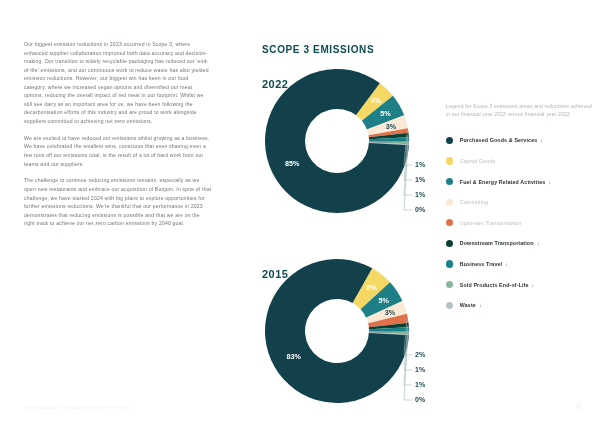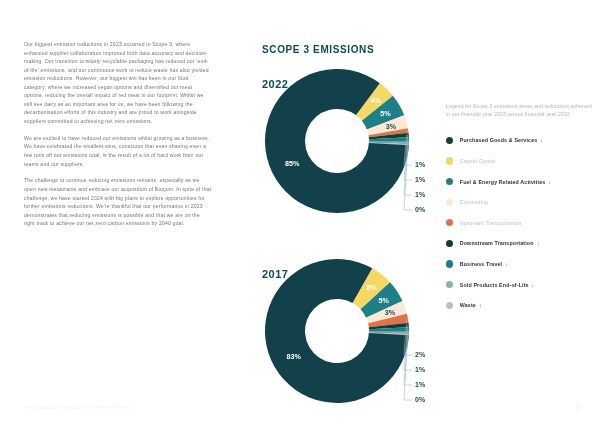--- a/index.html
+++ b/index.html
@@ -121,21 +121,21 @@
 
   <div class="body-copy">
     <p class="para">Our biggest emission reductions in 2023 occurred in Scope 3, where enhanced supplier collaboration improved both data accuracy and decision-making. Our transition to widely recyclable packaging has reduced our 'end-of-life' emissions, and our continuous work to reduce waste has also yielded emission reductions. However, our biggest win has been in our food category, where we increased vegan options and diversified our meat options, reducing the overall impact of red meat in our footprint. Whilst we still see dairy as an important area for us, we have been following the decarbonisation efforts of this industry and are proud to work alongside suppliers committed to achieving net zero emissions.</p>
     <p class="para">We are excited to have reduced our emissions whilst growing as a business. We have celebrated the smallest wins, conscious that even shaving even a few tons off our emissions total, is the result of a lot of hard work from our teams and our suppliers.</p>
     <p class="para">The challenge to continue reducing emissions remains, especially as we open new restaurants and embrace our acquisition of Boojum. In spite of that challenge, we have started 2024 with big plans to explore opportunities for further emissions reductions. We're thankful that our performance in 2023 demonstrates that reducing emissions is possible and that we are on the right track to achieve our net zero carbon emissions by 2040 goal.</p>
   </div>
 
   <div class="chart-title">SCOPE 3 EMISSIONS</div>
 
   <div class="year-label" id="year-2022">2022</div>
-  <div class="year-label" id="year-2023">2017</div>
+  <div class="year-label" id="year-2023">2015</div>
 
   <div class="donut-wrap" id="donut-2022">
     <svg viewBox="0 0 180 150" preserveAspectRatio="xMidYMid meet">
       <g id="slices-2022">
           <path d="M146.99605219431686 75.75396845636969 A72 72 0 1 1 117.92819099752434 17.19714178623976 L94.0791959988997 49.309840793884334 A32 32 0 1 0 106.99824541969639 75.33509709171986 Z" fill="#12414b"></path>
           <path d="M117.92819099752434 17.19714178623976 A72 72 0 0 1 130.95450922490187 29.688931844411677 L99.86867076662305 54.86174748640519 A32 32 0 0 0 94.0791959988997 49.309840793884334 Z" fill="#f5d764"></path>
           <path d="M130.95450922490187 29.688931844411677 A72 72 0 0 1 142.2177907077985 49.19750763273834 L104.87457364791045 63.53222561455038 A32 32 0 0 0 99.86867076662305 54.86174748640519 Z" fill="#1f7f86"></path>
           <path d="M142.2177907077985 49.19750763273834 A72 72 0 0 1 145.8620837737854 62.24989869698995 L106.49425945501574 69.33328830977331 A32 32 0 0 0 104.87457364791045 63.53222561455038 Z" fill="#fbe9d7"></path>
           <path d="M145.8620837737854 62.24989869698995 A72 72 0 0 1 146.52283912322855 66.72452516451365 L106.78792849921268 71.32201118422829 A32 32 0 0 0 106.49425945501574 69.33328830977331 Z" fill="#e0714a"></path>
           <path d="M146.52283912322855 66.72452516451365 A72 72 0 0 1 146.9013265023293 71.23181115050807 L106.95614511214637 73.32524940022581 A32 32 0 0 0 106.78792849921268 71.32201118422829 Z" fill="#0d4034"></path>

